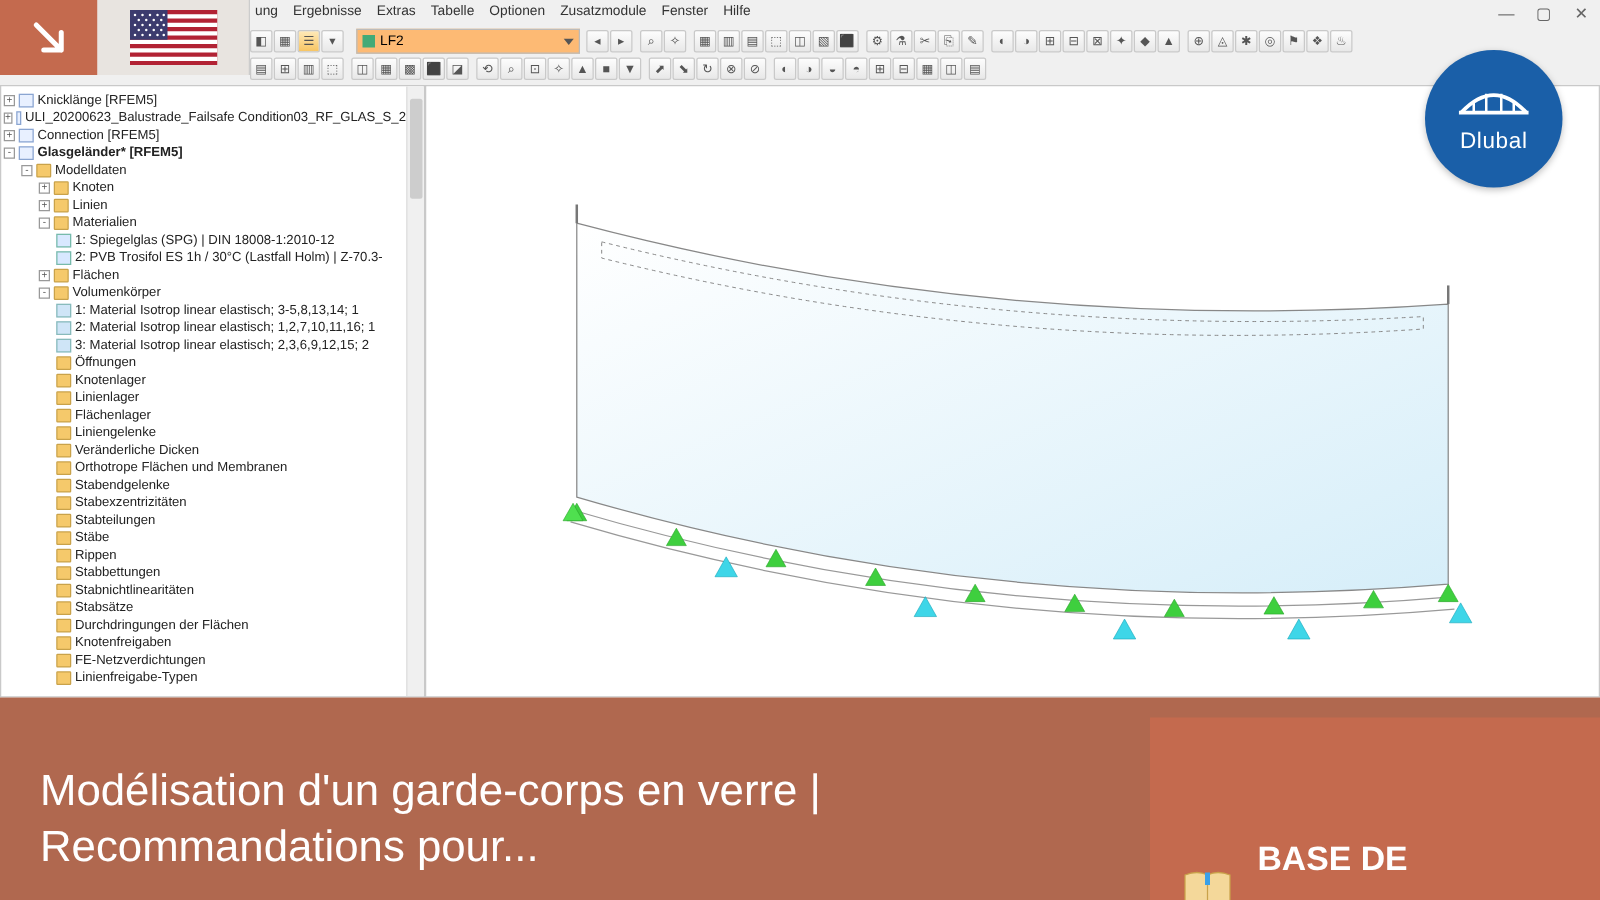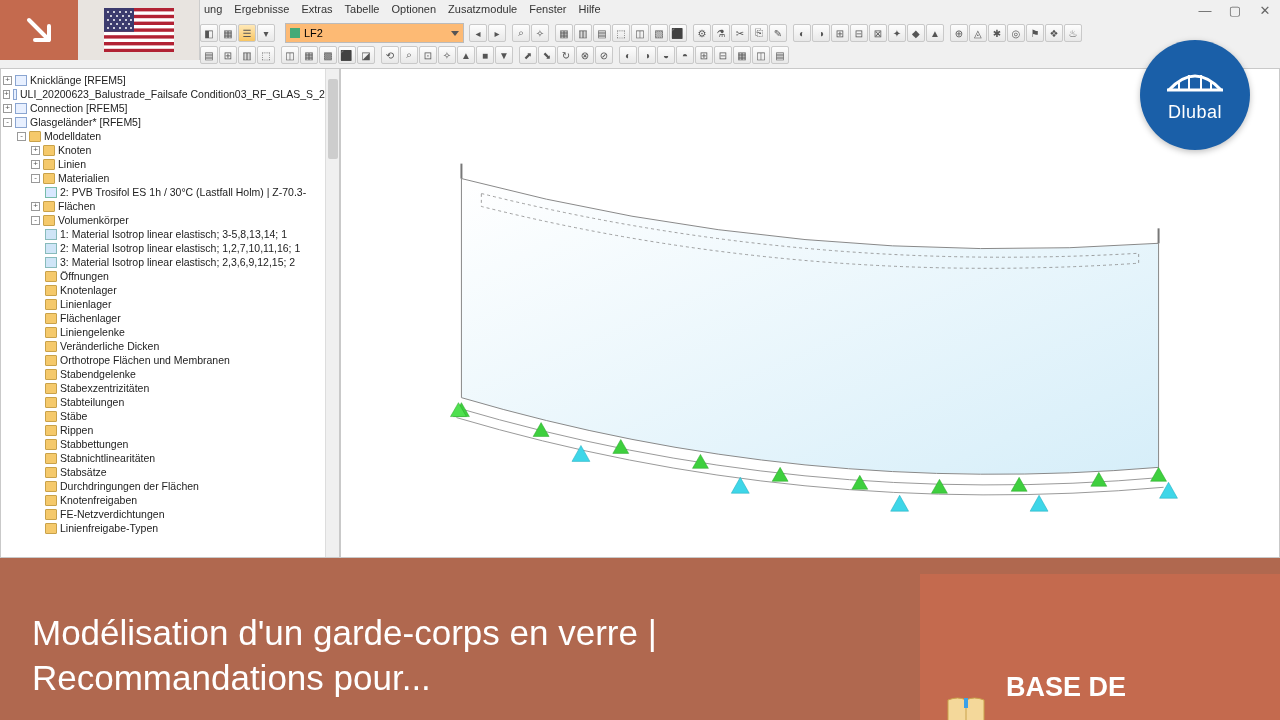--- a/index.html
+++ b/index.html
@@ -34,21 +34,21 @@
   .tree-scroll { position: absolute; top: 0; right: 0; width: 14px; height: 100%; background: #f0f0f0; border-left: 1px solid #ddd; }
   .tree-scroll .thumb { position: absolute; top: 10px; left: 2px; width: 10px; height: 80px; background: #cdcdcd; border-radius: 2px; }
   .tree { padding: 4px 2px; font-size: 10.5px; color: #222; line-height: 14px; }
   .tree .row { display: flex; align-items: center; gap: 3px; white-space: nowrap; padding-left: 0; }
   .tree .exp { width: 9px; height: 9px; border: 1px solid #999; display: inline-flex; align-items: center; justify-content: center; font-size: 8px; color: #555; background: #fff; }
   .tree .ic { width: 12px; height: 11px; display: inline-block; }
   .tree .ic-folder { background: #f5c96b; border: 1px solid #c9a24a; border-radius: 1px; }
   .tree .ic-doc { background: #e8f0ff; border: 1px solid #8aa5d1; }
   .tree .ic-mat { background: #d8e8ff; border: 1px solid #7ba; }
   .tree .ic-cube { background: #cfe5f7; border: 1px solid #8bb; }
-  .tree .bold { font-weight: normal; }
+  .tree .bold { font-weight: bold; }
   .tree .ind1 { padding-left: 14px; }
   .tree .ind2 { padding-left: 28px; }
   .tree .ind3 { padding-left: 42px; }
 
   
   .viewport { position: absolute; top: 68px; left: 340px; width: 940px; height: 490px; background: #fff; border: 1px solid #c9c9c9; overflow: hidden; }
   .viewport svg { width: 100%; height: 100%; }
 
   
   .logo-badge { position: absolute; top: 40px; right: 30px; width: 110px; height: 110px; border-radius: 55px; background: #1a5fa8; display: flex; flex-direction: column; align-items: center; justify-content: center; z-index: 60; box-shadow: 0 2px 6px rgba(0,0,0,.25); }
@@ -205,20 +205,24 @@
         </div>
       <div class="row ind2">
           <span class="exp">+</span>
           <span class="ic ic-folder"></span>
           <span>Linien</span>
         </div>
       <div class="row ind2">
           <span class="exp">-</span>
           <span class="ic ic-folder"></span>
           <span>Materialien</span>
+        </div>
+      <div class="row ind3">
+          <span class="ic ic-mat"></span>
+          <span>1: Spiegelglas (SPG) | DIN 18008-1:2010-12</span>
         </div>
       <div class="row ind3">
           <span class="ic ic-mat"></span>
           <span>2: PVB Trosifol ES 1h / 30°C (Lastfall Holm) | Z-70.3-</span>
         </div>
       <div class="row ind2">
           <span class="exp">+</span>
           <span class="ic ic-folder"></span>
           <span>Flächen</span>
         </div>

